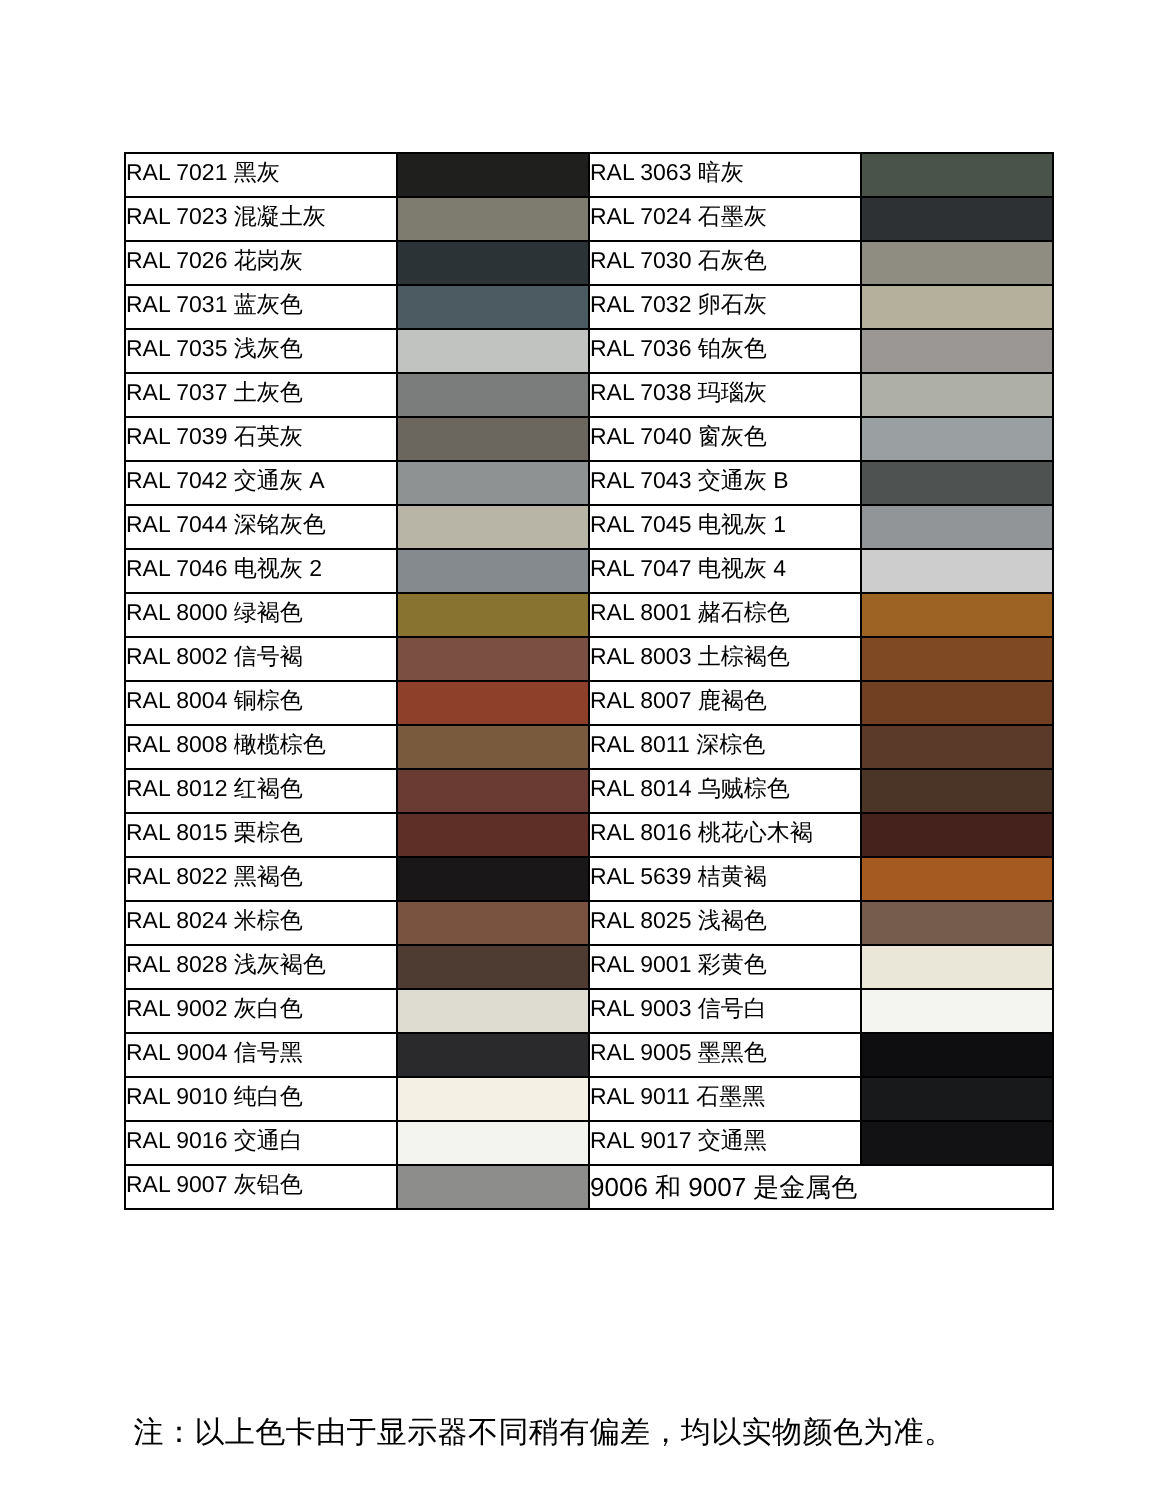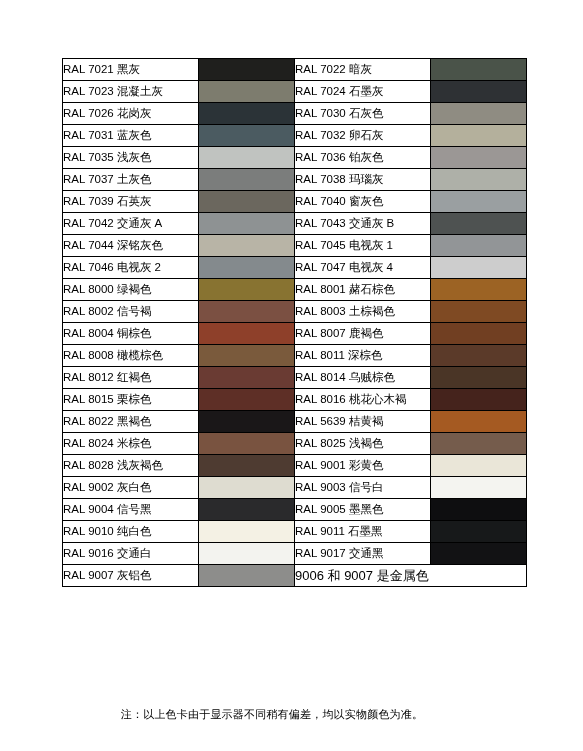--- a/index.html
+++ b/index.html
@@ -17,21 +17,21 @@
   #page {
     position: absolute;
     left: 0; top: 0;
     width: 583px;
     height: 751px;
     overflow: hidden;
   }
   table.ral {
     position: absolute;
     left: 62px;
-    top: 58px;
+    top: 76px;
     width: 460px;
     border-collapse: collapse;
     table-layout: fixed;
   }
   table.ral td {
     border: 1px solid #000000;
     padding: 0;
     margin: 0;
     height: 21px;
     vertical-align: middle;
@@ -52,35 +52,35 @@
     padding-left: 4px;
     padding-right: 4px;
     line-height: 1.2;
   }
   .footnote {
     position: absolute;
     left: 0;
     top: 707px;
     width: 544px;
     text-align: center;
-    font-size: 11px;
+    font-size: 15px;
     letter-spacing: 0.2px;
   }
 </style>
 </head>
 <body>
 
 <div id="page">
 
   <table class="ral">
     <tbody>
         <tr>
           <td class="label">RAL 7021 黑灰</td>
           <td class="swatch" style="background: rgb(31, 31, 29);"></td>
-          <td class="label">RAL 7022 暗灰</td>
+          <td class="label">RAL 3063 暗灰</td>
           <td class="swatch" style="background: rgb(74, 83, 73);"></td>
         </tr>
         <tr>
           <td class="label">RAL 7023 混凝土灰</td>
           <td class="swatch" style="background: rgb(125, 124, 110);"></td>
           <td class="label">RAL 7024 石墨灰</td>
           <td class="swatch" style="background: rgb(46, 49, 52);"></td>
         </tr>
         <tr>
           <td class="label">RAL 7026 花岗灰</td>

